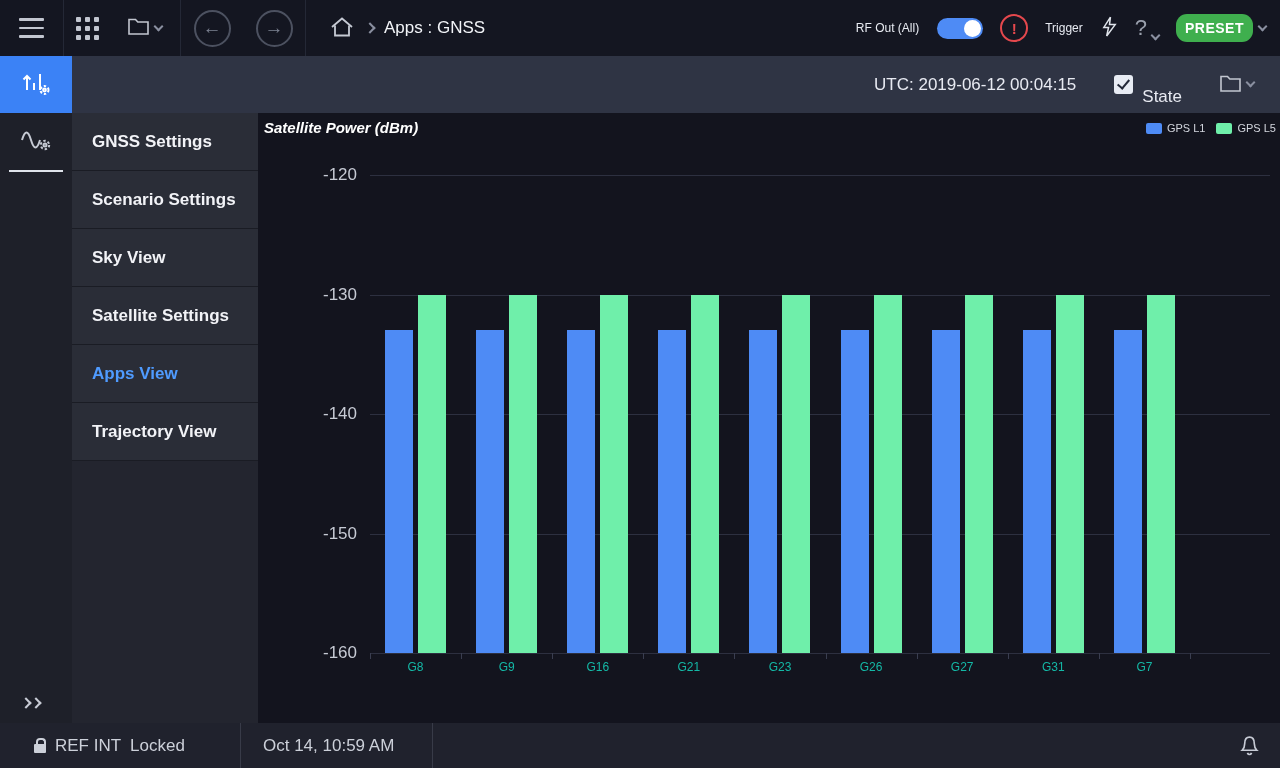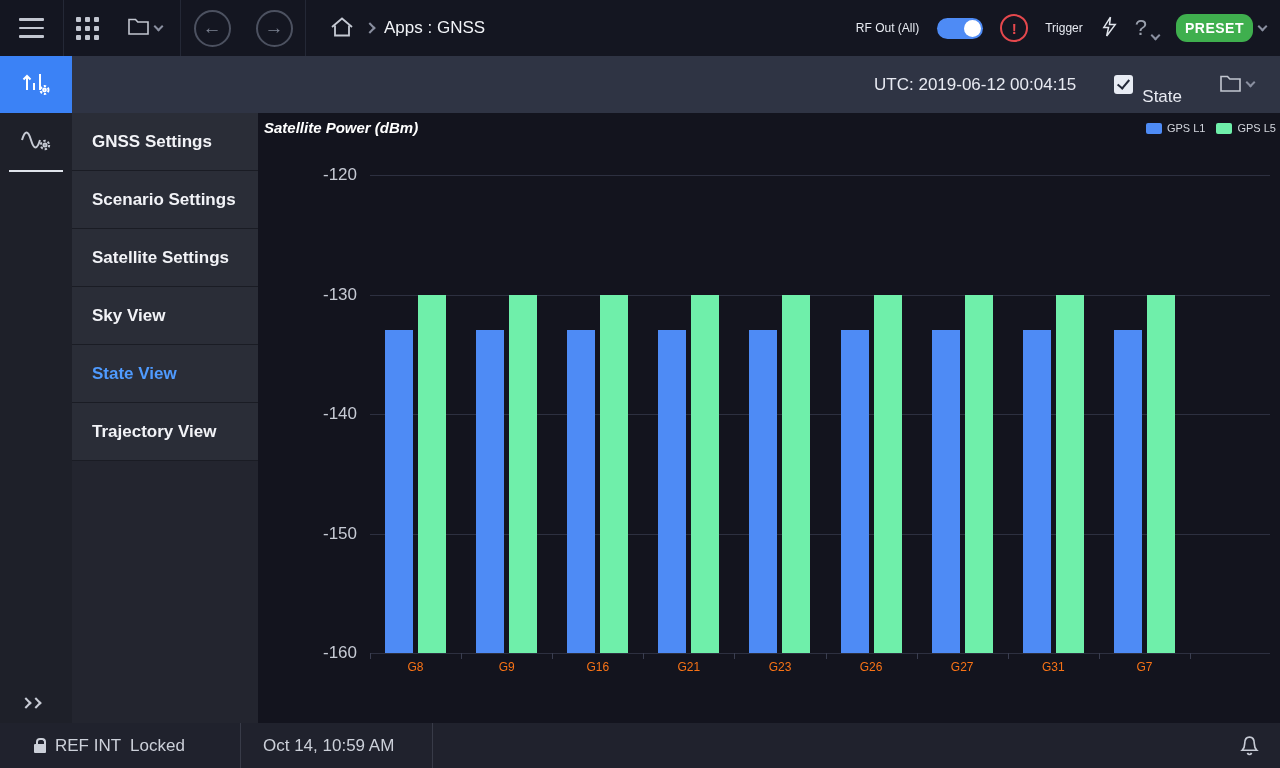--- a/index.html
+++ b/index.html
@@ -94,21 +94,21 @@
   .bars { position:absolute; left:0; bottom:0; width:820px; height:478px; display:flex;
     justify-content:space-around; align-items:flex-end; }
   .bargroup { width:62px; height:100%; display:flex; justify-content:center; gap:5px;
     align-items:flex-end; }
   .bar { width:28px; }
   .xticks { position:absolute; top:478px; left:0; width:821px; height:6px; display:flex;
     justify-content:space-between; }
   .xtick { width:1px; height:6px; background:#3a3e50; }
   .xlabels { position:absolute; top:485px; left:0; width:820px; display:flex;
     justify-content:space-around; }
-  .xlabel { width:62px; text-align:center; color:#f97316; font-size:12px; }
+  .xlabel { width:62px; text-align:center; color:#14b8a6; font-size:12px; }
 
   
   .statusbar { position:absolute; left:0; top:723px; width:1280px; height:45px;
     background:#20222d; display:flex; align-items:center; color:#ccd0d9; font-size:17px; }
   .sb-sep { width:1px; height:45px; background:#383b48; }
   .sb-ref { display:flex; align-items:center; width:240px; padding-left:34px; gap:9px; }
   .lock { width:12px; height:9px; background:#ccd0d9; border-radius:1px; position:relative;
     margin-top:5px; }
   .lock::before { content:''; position:absolute; left:1.5px; top:-6px; width:6px; height:6px;
     border:2px solid #ccd0d9; border-bottom:none; border-radius:4px 4px 0 0; }
@@ -238,23 +238,23 @@
     <div class="rail-underline"></div>
     <button class="rail-expand">
       <span class="chev right"></span>
       <span class="chev right"></span>
     </button>
   </nav>
 
   <aside class="menu">
       <div class="menu-item">GNSS Settings</div>
       <div class="menu-item">Scenario Settings</div>
+      <div class="menu-item">Sky View</div>
       <div class="menu-item">Satellite Settings</div>
-      <div class="menu-item">Sky View</div>
-      <div class="menu-item active">State View</div>
+      <div class="menu-item active">Apps View</div>
       <div class="menu-item">Trajectory View</div>
     </aside>
 
   <main class="chart-area">
     <div class="chart-title">Satellite Power (dBm)</div>
     <div class="legend">
         <div class="legitem">
           <div class="swatch" style="background: rgb(78, 139, 245);"></div>
           <span>GPS L1</span>
         </div>

